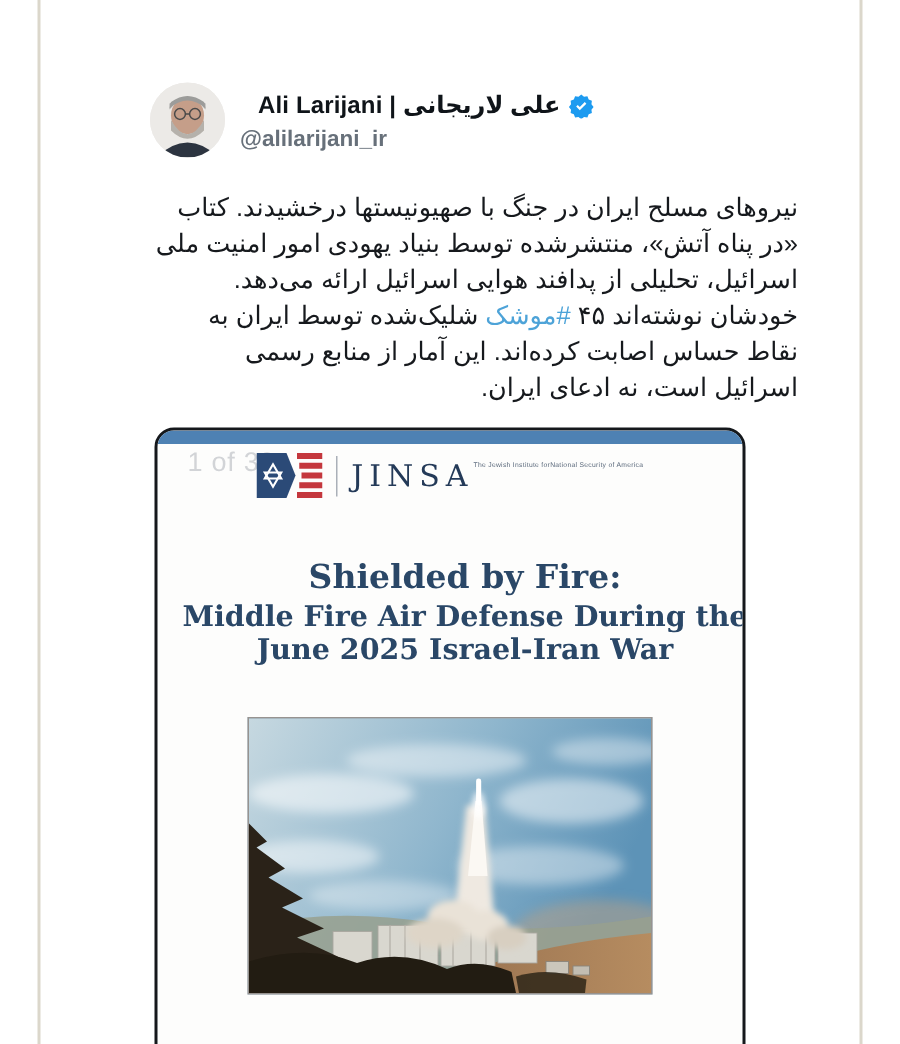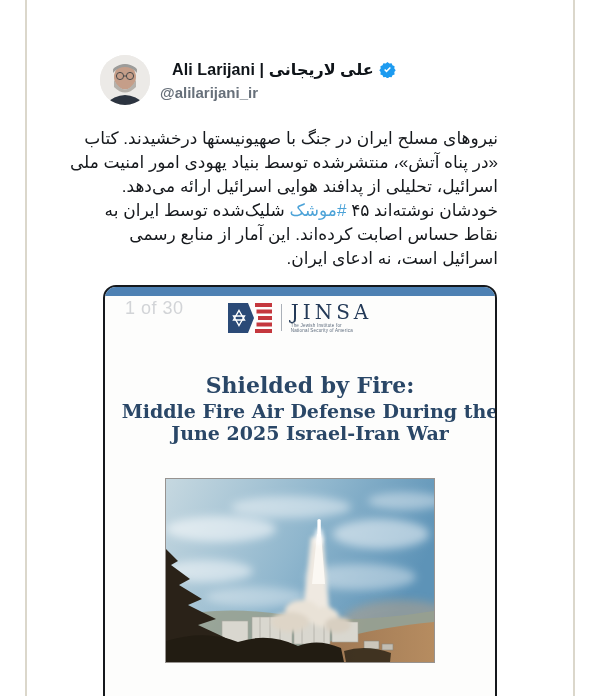--- a/index.html
+++ b/index.html
@@ -15,37 +15,37 @@
 
   
   .avatar{position:absolute;left:100px;top:55px;width:50px;height:50px;border-radius:50%;overflow:hidden;background:#ece9e6;}
   .name-row{position:absolute;left:172px;top:60px;display:flex;align-items:center;gap:5px;}
   .display-name{font-size:16px;font-weight:bold;color:#0f1419;letter-spacing:0.1px;}
   .badge{width:17px;height:17px;display:inline-block;}
   .handle{position:absolute;left:160px;top:84px;font-size:15px;color:#67707a;font-weight:bold;}
 
   
   .tweet-text{
-    position:absolute;left:69px;top:127px;width:429px;
+    position:absolute;left:103px;top:127px;width:429px;
     direction:rtl;text-align:right;
     font-size:17px;line-height:24px;color:#16191d;
   }
   .hashtag{color:#4da3d8;}
 
   
   .card{
     position:absolute;left:103px;top:285px;width:394px;height:420px;
     box-sizing:border-box;border:2px solid #15181c;border-radius:13px 13px 0 0;
     background:#fdfdfc;overflow:hidden;
   }
   .card-strip{height:9px;background:#4e81b3;}
   .page-indicator{position:absolute;left:20px;top:11px;font-size:18px;color:#d2d4d7;letter-spacing:0.5px;}
   .logo-row{position:absolute;top:15px;left:0;width:100%;display:flex;justify-content:center;align-items:center;gap:9px;}
   .logo-sep{width:1px;height:27px;background:#aab0b8;}
-  .logo-text{display:flex;flex-direction:column;}
+  .logo-text{display:flex;flex-direction:row;text-align:center;}
   .logo-name{font-family:"DejaVu Serif","Liberation Serif",serif;font-size:20px;letter-spacing:4px;color:#243a58;line-height:21px;}
   .logo-tagline{font-size:4.5px;line-height:5px;color:#5d6b7d;letter-spacing:0.2px;}
   .title-block{position:absolute;top:86px;left:10px;width:100%;text-align:center;
     font-family:"DejaVu Serif","Liberation Serif",serif;font-weight:bold;color:#2a4767;}
   .title-l1{font-size:22px;line-height:25px;margin-bottom:2px;}
   .title-l2{font-size:19px;line-height:22px;}
   .photo{position:absolute;top:191px;left:50%;transform:translateX(-50%);
     width:268px;height:183px;border:1px solid #979390;background:#a9c6d8;}
 </style>
 </head>

